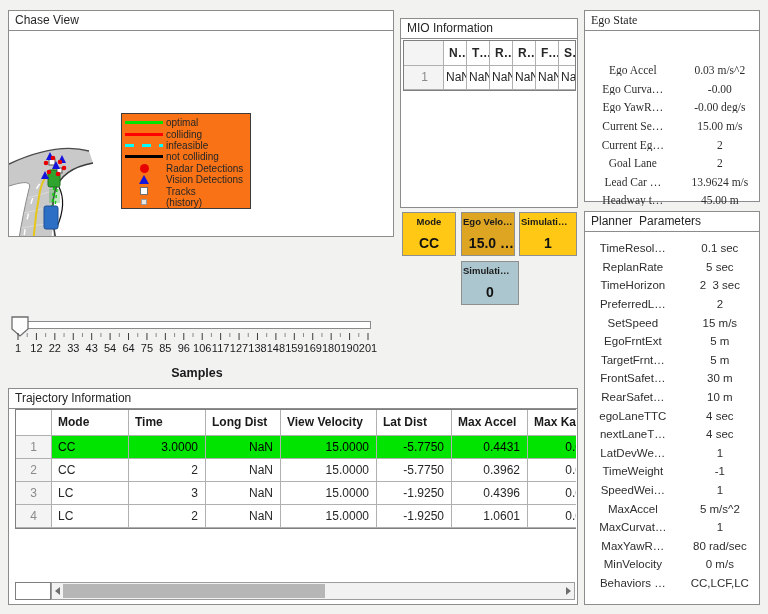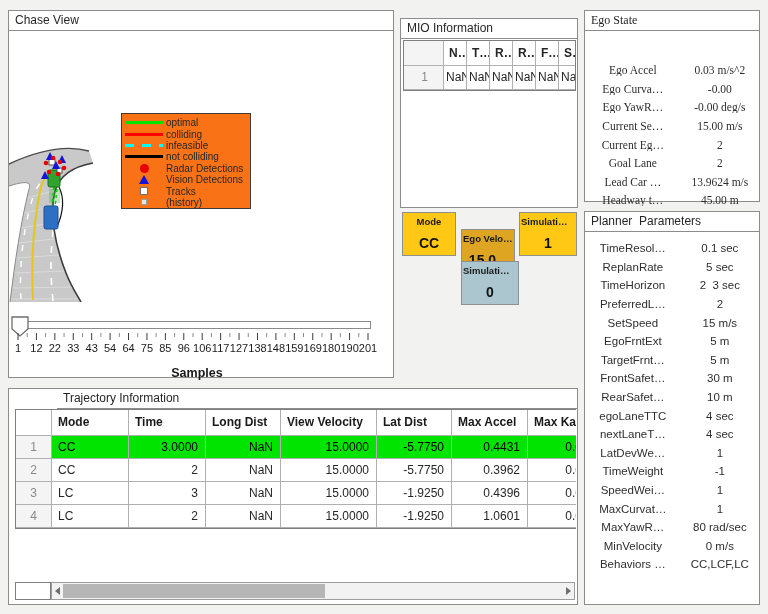--- a/index.html
+++ b/index.html
@@ -6,21 +6,21 @@
   body { background:#e8e8e8; font-family:"Liberation Sans", sans-serif; }
   #app { position:relative; width:768px; height:614px; background:#f2f2f1; overflow:hidden;
          font-family:"Liberation Sans", sans-serif; color:#262626; }
 
   .panel { position:absolute; background:#fff; border:1px solid #8c8c8c; }
   .panel-title { height:20px; line-height:19px; padding-left:6px; font-size:12px;
                  color:#262626; border-bottom:1px solid #8c8c8c; background:#fff;
                  white-space:pre; overflow:hidden; }
 
   
-  #chase { left:8px; top:10px; width:386px; height:368px; }
+  #chase { left:8px; top:10px; width:386px; height:227px; }
   #scene { position:absolute; left:0; top:20px; right:0; bottom:0; overflow:hidden; background:#fff; }
   #legend { position:absolute; left:112px; top:82px; width:130px; height:96px;
             background:#f97316; border:1px solid #3c3c3c; padding:3px 0 0 0; font-size:10px; }
   .lg-row { display:flex; align-items:center; height:11.4px; }
   .lg-sw { width:44px; display:flex; justify-content:center; align-items:center; flex:none; }
   .lg-line { width:38px; height:3px; }
   .lg-dash { width:38px; height:3px; background:repeating-linear-gradient(90deg,#00ffff 0 9px,transparent 9px 17px); }
   .lg-circle { width:9px; height:9px; border-radius:50%; background:#e60000; }
   .lg-tri { width:0; height:0; border-left:5px solid transparent; border-right:5px solid transparent; border-bottom:9px solid #1414dd; }
   .lg-sq { width:8px; height:8px; border:1.5px solid #6e6e6e; background:#fff; }
@@ -36,21 +36,21 @@
   .mio-h { font-weight:bold; line-height:24px; height:25px; padding-left:5px; }
   .mio-d { height:24px; padding-left:2px; }
   .m-num { width:40px; text-align:center; color:#8a8a8a; background:#f4f4f4; flex:none; }
   .m-c { width:23px; flex:none; }
 
   
   .sbox { position:absolute; border:1px solid #8f8f8f; text-align:center; }
   .sbox-label { font-size:9.5px; font-weight:bold; margin-top:3px; white-space:nowrap; overflow:hidden; color:#1a1a1a; }
   .sbox-value { font-size:14px; font-weight:bold; margin-top:8px; color:#111; white-space:pre; overflow:hidden; }
   .gold { background:#ffc814; }
-  .amber { background:#dda522;margin-top:17px; }
+  .amber { background:#dda522; }
   .bluegray { background:#abc6ce; }
 
   
   #ego { left:584px; top:10px; width:176px; height:192px;font-family:Liberation Serif, serif; }
   #planner { left:584px; top:211px; width:176px; height:394px; }
   .kv-wrap { position:absolute; left:0; right:0; }
   .kv-row { display:flex; height:18.6px; align-items:center; font-size:11.5px; }
   .kv-label { width:55%; text-align:center; white-space:pre; overflow:hidden; color:#2e2e2e; }
   .kv-value { width:45%; text-align:center; white-space:pre; overflow:hidden; color:#2e2e2e; }
 
@@ -58,21 +58,21 @@
   #slider-track { position:absolute; left:14px; top:321px; width:357px; height:8px;
                   background:#fff; border:1px solid #8a8a8a; }
   #slider-thumb { position:absolute; left:11px; top:316px; width:18px; height:21px; }
   #tick-svg { position:absolute; left:16px; top:333px; width:354px; height:9px; }
   #tick-labels { position:absolute; left:18px; top:342px; width:350px; height:14px; }
   .tick-label { position:absolute; transform:translateX(-50%); font-size:11px; color:#1a1a1a; white-space:nowrap; }
   #samples-label { position:absolute; left:0; top:366px; width:394px; text-align:center;
                    font-size:12.5px; font-weight:bold; color:#1a1a1a; }
 
   
-  #traj { left:8px; top:388px; width:570px; height:217px;padding-left:48px; }
+  #traj { left:8px; top:388px; width:570px; height:217px; }
   #traj-table { position:absolute; left:6px; top:20px; width:561px; overflow:hidden;
                 border-left:1px solid #7f7f7f; border-top:1px solid #7f7f7f; border-bottom:1px solid #7f7f7f; }
   .t-row { display:flex; width:575px; background:#fff; }
   .t-cell { border-right:1px solid #b0b0b0; border-bottom:1px solid #b0b0b0; font-size:12px;
             overflow:hidden; white-space:nowrap; flex:none; }
   .t-head .t-cell { font-weight:bold; height:26px; line-height:25px; padding-left:6px; color:#1a1a1a; }
   .t-data .t-cell { height:23px; line-height:22px; color:#262626; }
   .c0{width:36px} .c1{width:77px} .c2{width:77px} .c3{width:75px} .c4{width:96px} .c5{width:75px} .c6{width:76px} .c7{width:62px}
   .t-data .c0 { text-align:center; color:#8a8a8a; background:#f4f4f4; }
   .t-head .c0 { padding-left:0; }
@@ -344,20 +344,24 @@
           <span class="kv-label">LatDevWe…</span>
           <span class="kv-value">1</span>
         </div>
       <div class="kv-row">
           <span class="kv-label">TimeWeight</span>
           <span class="kv-value">-1</span>
         </div>
       <div class="kv-row">
           <span class="kv-label">SpeedWei…</span>
           <span class="kv-value">1</span>
+        </div>
+      <div class="kv-row">
+          <span class="kv-label">MaxAccel</span>
+          <span class="kv-value">5 m/s^2</span>
         </div>
       <div class="kv-row">
           <span class="kv-label">MaxCurvat…</span>
           <span class="kv-value">1</span>
         </div>
       <div class="kv-row">
           <span class="kv-label">MaxYawR…</span>
           <span class="kv-value">80 rad/sec</span>
         </div>
       <div class="kv-row">

